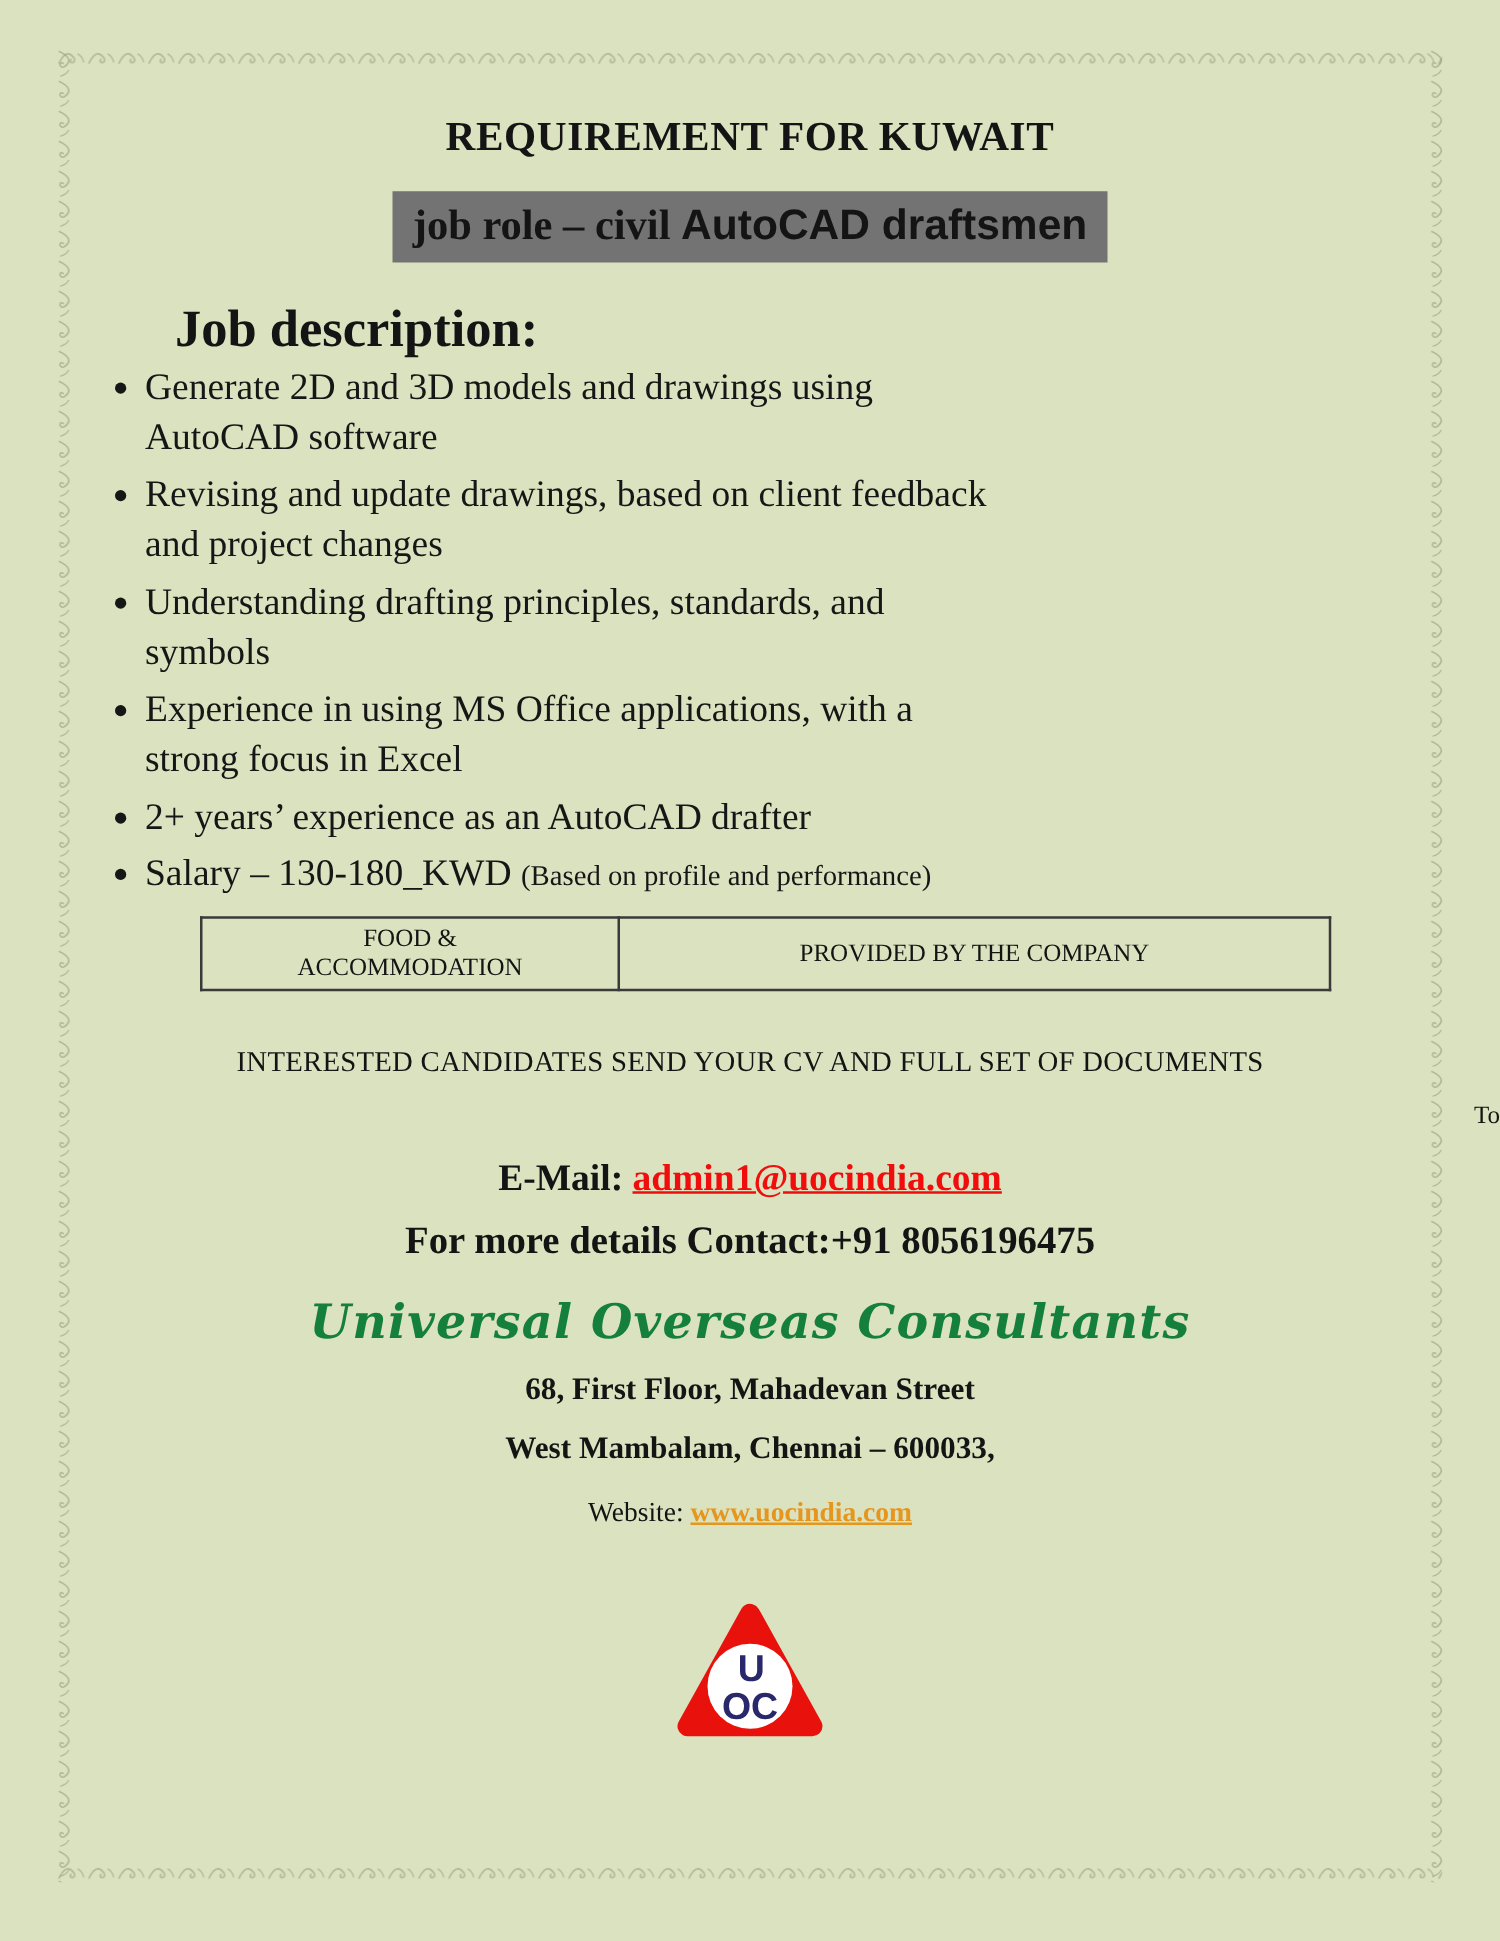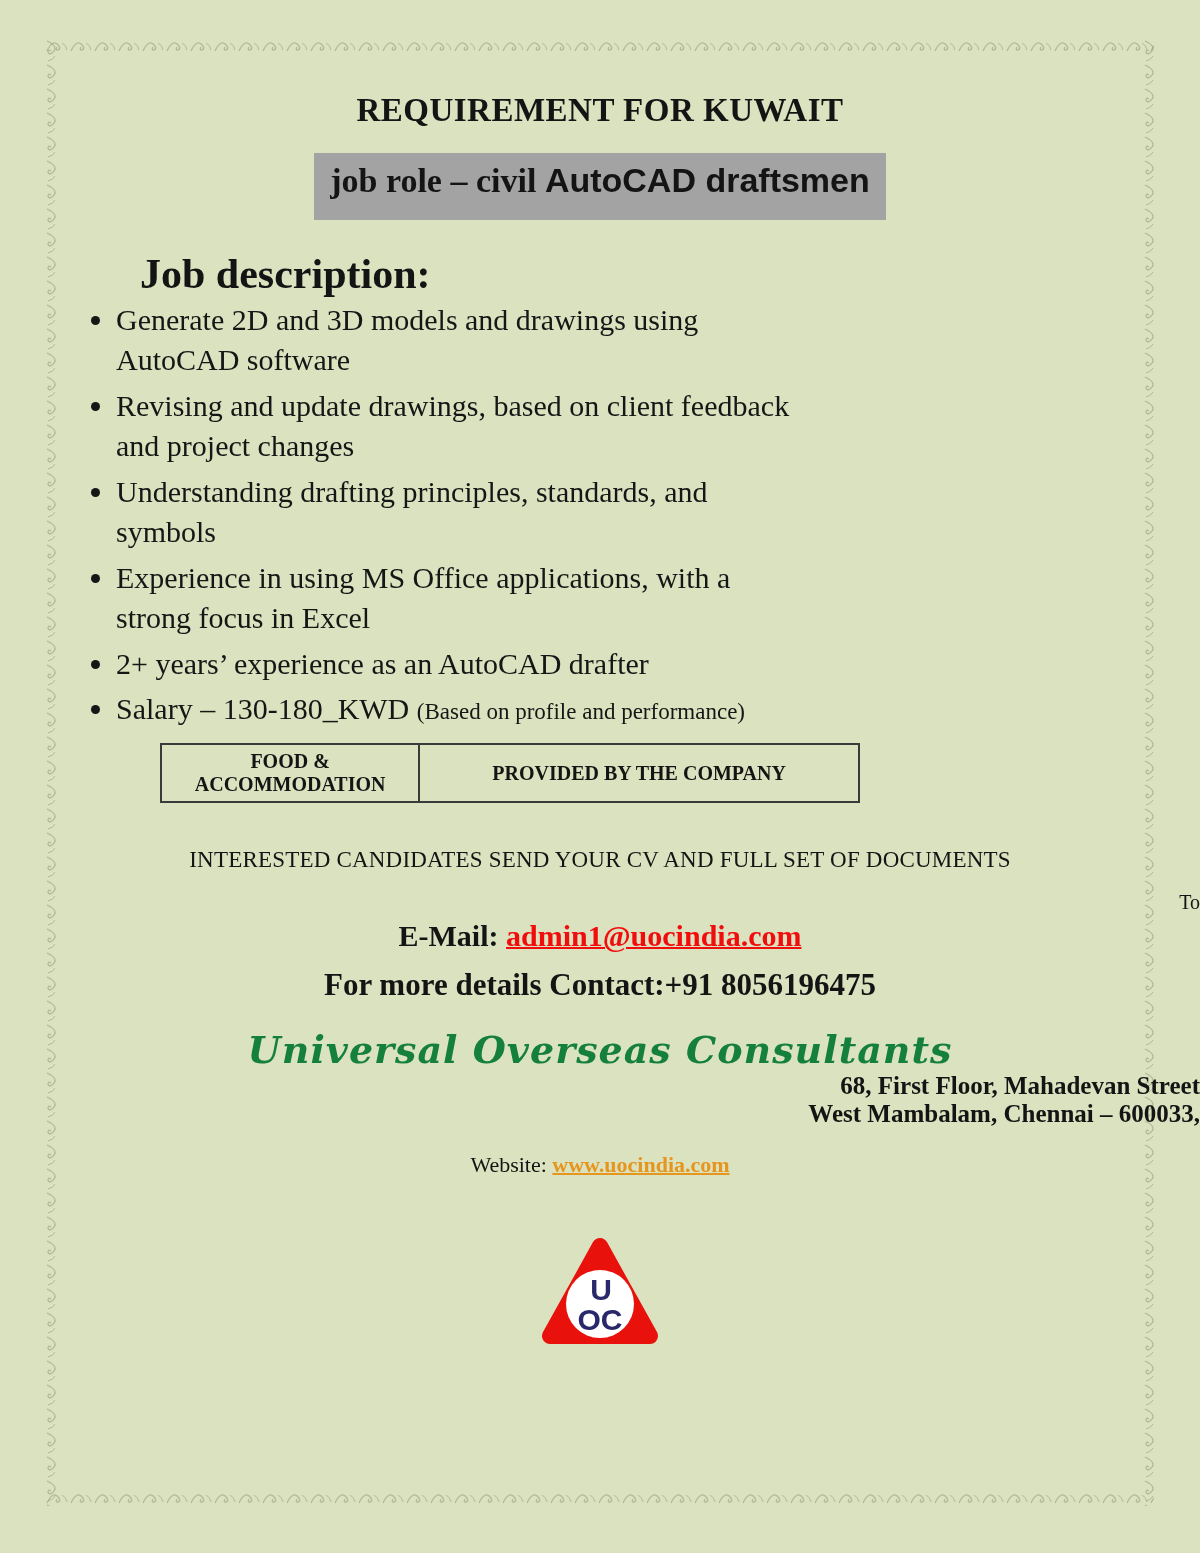--- a/index.html
+++ b/index.html
@@ -27,22 +27,22 @@
   .page-title {
     text-align: center;
     font-size: 33px; font-weight: bold;
     letter-spacing: 0.5px;
     margin: 0;
   }
 
   .highlight-line { text-align: center; margin-top: 24px; }
   .highlight-chip {
     display: inline-block;
-    background: #a3a3a3;
-    padding: 9px 16px 21px 16px;
+    background: #737373;
+    padding: 9px 16px 11px 16px;
     font-size: 34px; font-weight: bold;
     line-height: 1.1;
   }
   .hl-serif { font-family: "Liberation Serif", serif; }
   .hl-sans  { font-family: "Liberation Sans", sans-serif; }
 
   .section-heading {
     margin: 30px 0 0 140px;
     font-size: 42px; font-weight: bold;
   }
@@ -63,23 +63,22 @@
 
   .other-benefits {
     margin: 2px 0 0 160px;
     font-size: 21px; font-weight: bold;
     letter-spacing: 0.3px;
   }
   .other-benefits .ul { text-decoration: underline; }
 
   table.benefits-table {
     margin: 14px 0 0 160px;
-    width: 700px;
+    width: 905px;
     border-collapse: collapse;
-    font-weight: bold;
   }
   table.benefits-table td {
     border: 2px solid #3a3a3a;
     font-size: 20px;
     text-align: center;
     vertical-align: middle;
     padding: 5px 8px;
     height: 56px;
     white-space: pre-line;
   }
@@ -87,42 +86,42 @@
   td.cell-provision { width: 63%; }
 
   .cta-line {
     text-align: center;
     margin-top: 44px;
     font-size: 23px;
     letter-spacing: 0.2px;
   }
   .to-line { text-align: right; margin-top: 18px; font-size: 20px; }
 
-  .email-line { text-align: center; margin-top: 5px; font-size: 30px; font-weight: bold; }
+  .email-line { text-align: center; margin-top: 22px; font-size: 30px; font-weight: bold; }
   .email-link {
     color: #f20d0d;
     text-decoration: underline;
     text-decoration-thickness: 2px;
     cursor: pointer;
   }
 
   .contact-line { text-align: center; margin-top: 14px; font-size: 31px; font-weight: bold; }
 
   .company-name {
     text-align: center;
     margin-top: 24px;
     font-family: "DejaVu Serif", cursive, serif;
     font-style: italic;
     font-weight: bold;
     font-size: 38px;
     color: #15803d;
     letter-spacing: 1px;
   }
 
-  .address-line { text-align: right; font-size: 25px; font-weight: bold; }
+  .address-line { text-align: center; margin-top: 19px; font-size: 25px; font-weight: bold; }
 
   .website-line { text-align: center; margin-top: 24px; font-size: 22px; }
   .website-link {
     color: #e6951d;
     font-weight: bold;
     text-decoration: underline;
     text-decoration-thickness: 2px;
     cursor: pointer;
   }
 

